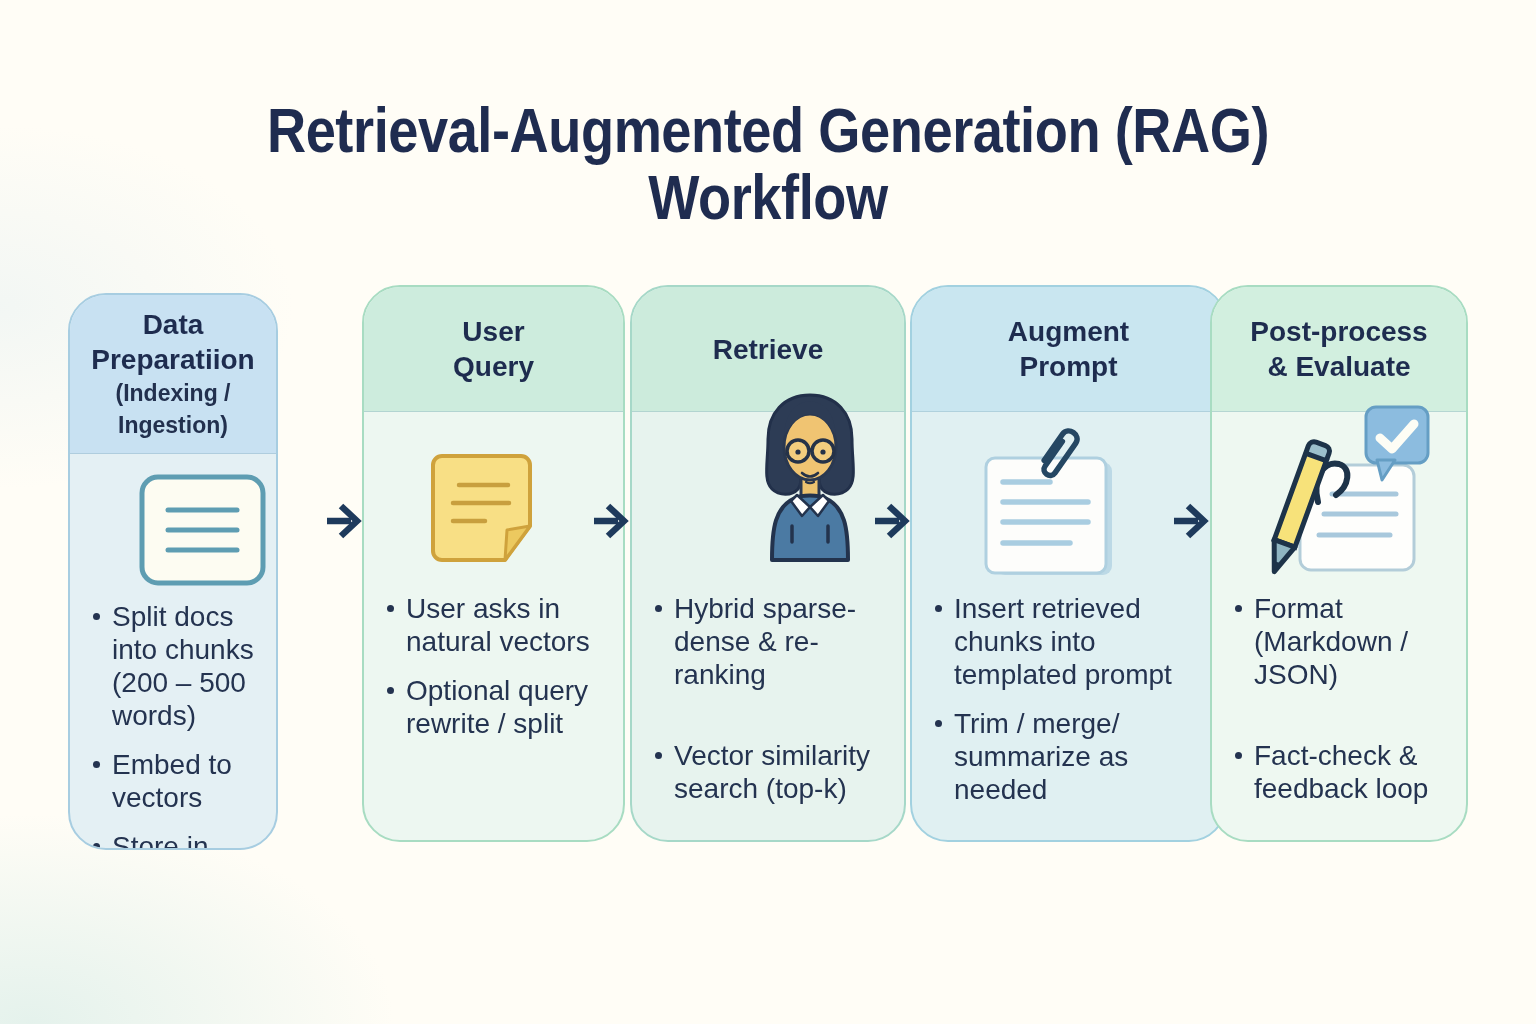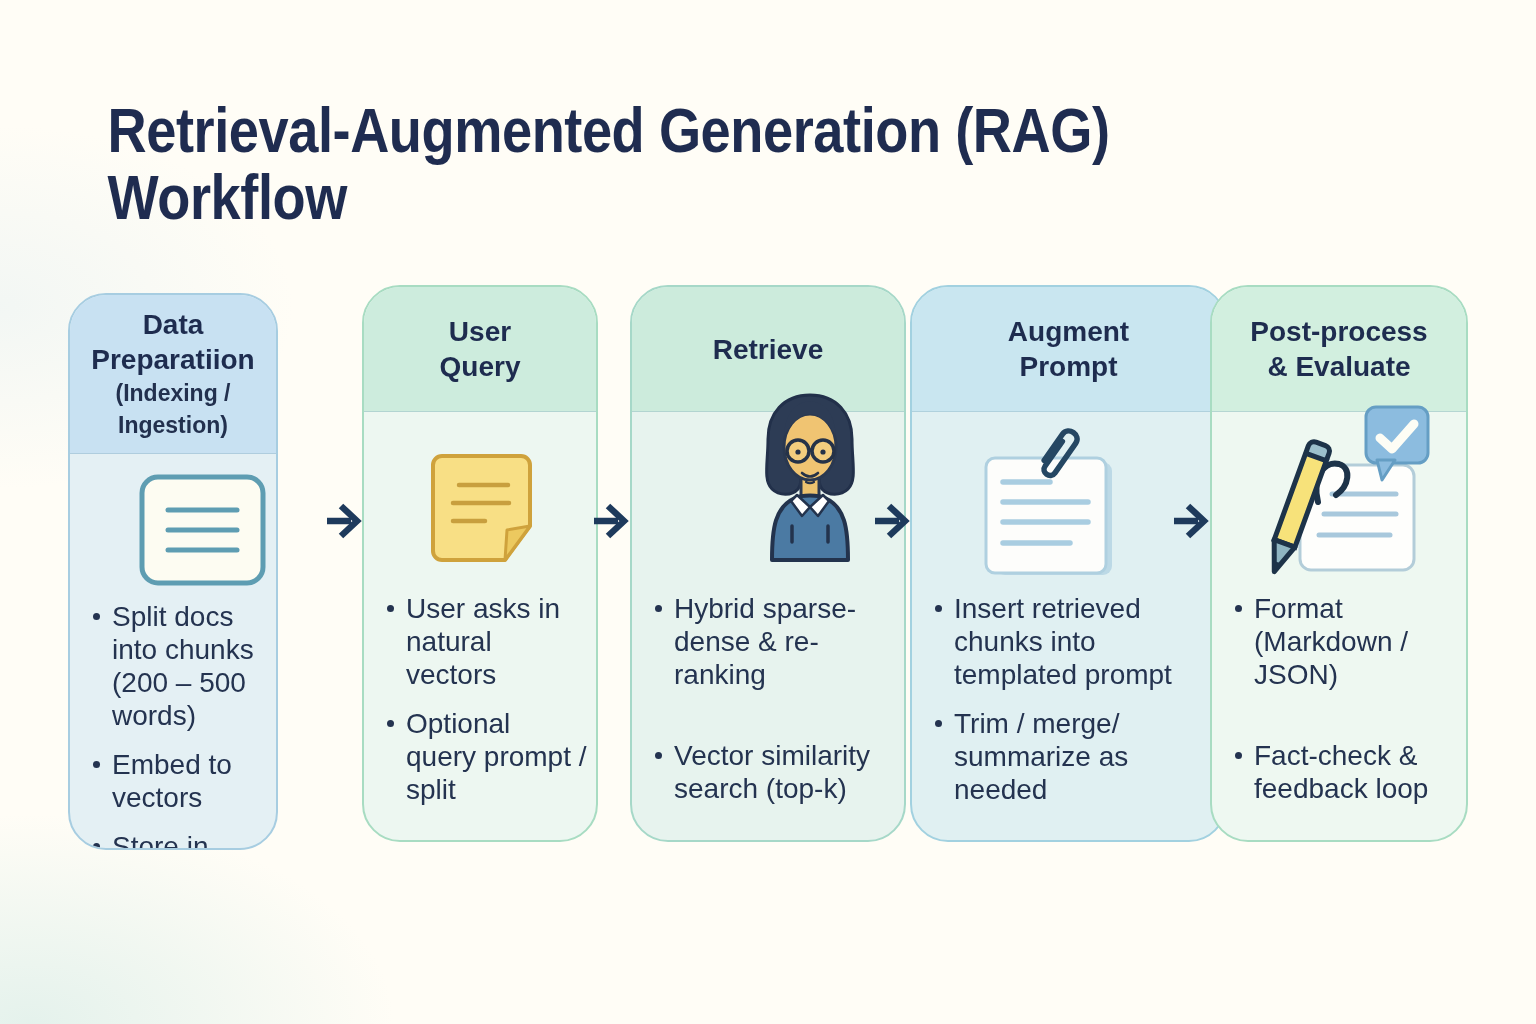--- a/index.html
+++ b/index.html
@@ -10,21 +10,21 @@
     position:relative;overflow:hidden;
   }
   .bg-tint{
     position:absolute;inset:0;pointer-events:none;
     background:
       radial-gradient(520px 300px at 2% 100%, rgba(196,228,224,0.45), rgba(196,228,224,0) 70%),
       radial-gradient(420px 260px at 0% 30%, rgba(205,228,238,0.25), rgba(205,228,238,0) 70%);
   }
   .title{
     position:absolute;top:76px;left:0;width:100%;
-    text-align:left;color:#1f2c50;font-weight:bold;
+    text-align:center;color:#1f2c50;font-weight:bold;
   }
   .title .t-line{
     display:block;font-size:63px;line-height:67px;
     letter-spacing:-0.5px;
     transform:scaleX(0.86);transform-origin:50% 50%;
   }
   .card{
     position:absolute;top:285px;height:557px;
     background:var(--body,#eef6f2);
     border:2px solid var(--brd,#a8d5c8);
@@ -85,36 +85,36 @@
     <li>Embed to vectors</li>
     <li>Store in vector DB (Faiss, Weaviate)</li>
   </ul>
 </div>
 
 <svg class="arrow" style="left:324px;top:498px;" viewBox="0 0 46 46">
   <line x1="3" y1="23" x2="27" y2="23" stroke="#1e3a5c" stroke-width="6.5"></line>
   <path d="M17,8 L33,23 L17,38" fill="none" stroke="#1e3a5c" stroke-width="6.5" stroke-linejoin="miter"></path>
 </svg>
 
-<div class="card" style="left: 362px; width: 236px; --hdr-h: 124px; --hdr: #cdecdd; --body: #edf7f1; --brd: #a8dcc2;">
+<div class="card" style="left: 362px; width: 263px; --hdr-h: 124px; --hdr: #cdecdd; --body: #edf7f1; --brd: #a8dcc2;">
   <div class="card-header">
     <div class="hdr-line">User</div>
     <div class="hdr-line">Query</div>
 
   </div>
   <svg class="card-icon" style="left:64px;top:165px;" width="107" height="112" viewBox="0 0 107 112">
     <path d="M14,4 L93,4 C98,4 102,8 102,13 L102,74 L77,108 L14,108 C9,108 5,104 5,99 L5,13 C5,8 9,4 14,4 Z" fill="#f8df85" stroke="#cfa23c" stroke-width="4" stroke-linejoin="round"></path>
     <path d="M77,108 L79,78 L102,74 Z" fill="#ecc95f" stroke="#cfa23c" stroke-width="3" stroke-linejoin="round"></path>
     <line x1="31" y1="33" x2="80" y2="33" stroke="#c89f3e" stroke-width="4.5" stroke-linecap="round"></line>
     <line x1="25" y1="51" x2="81" y2="51" stroke="#c89f3e" stroke-width="4.5" stroke-linecap="round"></line>
     <line x1="25" y1="69" x2="57" y2="69" stroke="#c89f3e" stroke-width="4.5" stroke-linecap="round"></line>
   </svg>
   <ul class="bullets">
     <li>User asks in natural vectors</li>
-    <li>Optional query prompt / split</li>
+    <li>Optional query rewrite / split</li>
   </ul>
 </div>
 
 <svg class="arrow" style="left:591px;top:498px;" viewBox="0 0 46 46">
   <line x1="3" y1="23" x2="27" y2="23" stroke="#1e3a5c" stroke-width="6.5"></line>
   <path d="M17,8 L33,23 L17,38" fill="none" stroke="#1e3a5c" stroke-width="6.5" stroke-linejoin="miter"></path>
 </svg>
 
 <div class="card" style="left: 630px; width: 276px; --hdr-h: 124px; --hdr: #ccebdc; --body: #e7f3ee; --brd: #a6d8c8;">
   <div class="card-header">

